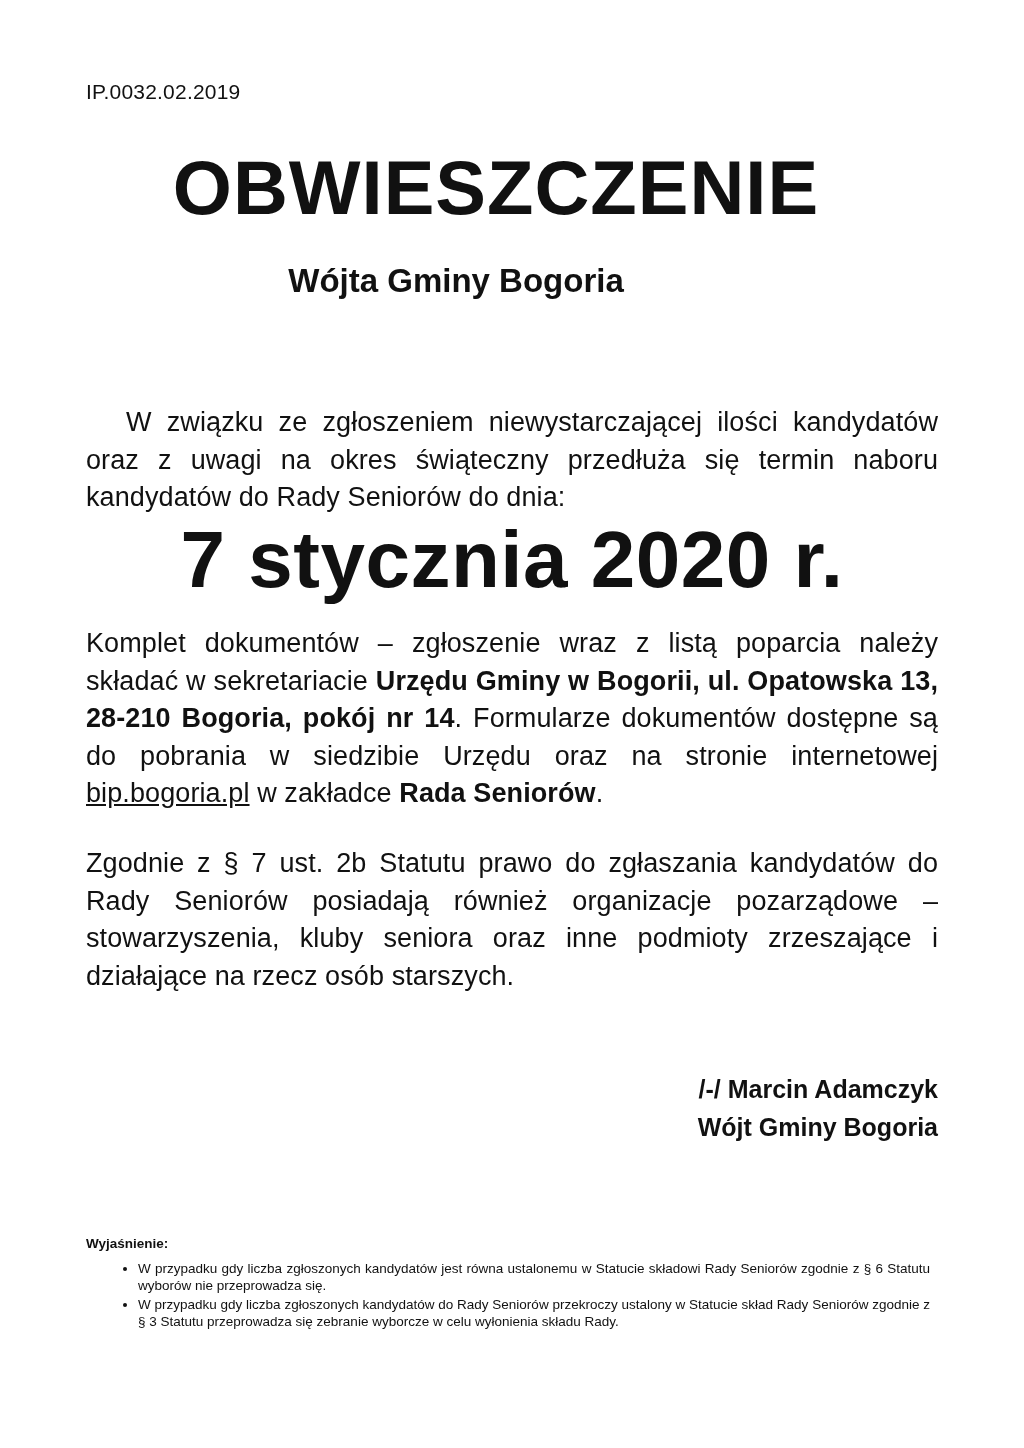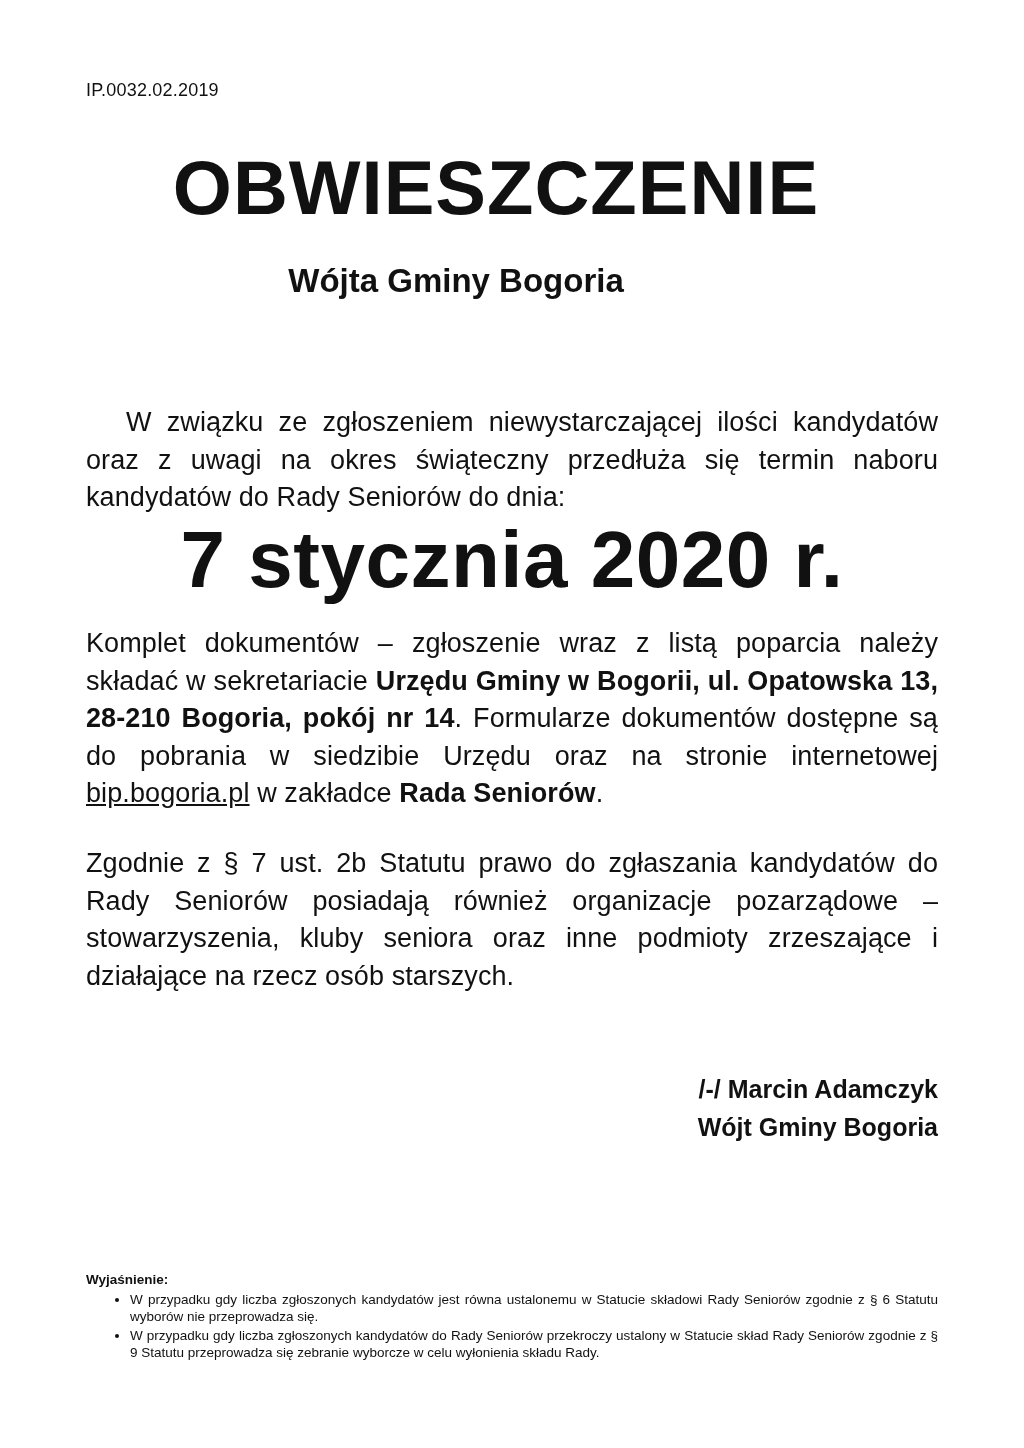--- a/index.html
+++ b/index.html
@@ -1,21 +1,21 @@
 <!DOCTYPE html>
 <html><head>
   <meta charset="utf-8">
   <style>
     html, body { margin: 0; padding: 0; background: #ffffff; }
     body {
       width: 1024px; height: 1448px; position: relative; overflow: hidden;
       color: #111111;
       font-family: "Liberation Sans", "DejaVu Sans", sans-serif;
     }
-    .ref { position: absolute; left: 86px; top: 80px; font-size: 18px; letter-spacing: 0.2px; }
+    .ref { position: absolute; left: 86px; top: 80px; font-size: 21px; letter-spacing: 0.2px; }
     .title {
       position: absolute; left: 0; width: 992px; top: 150px; text-align: center;
       font-size: 76px; font-weight: bold; letter-spacing: 1px; line-height: 1;
     }
     .subtitle {
       position: absolute; left: 0; width: 912px; top: 253px; text-align: center;
       font-size: 33px; font-weight: bold; line-height: 56px;
     }
     .para {
       position: absolute; left: 86px; width: 852px;
@@ -29,25 +29,25 @@
     }
     .p2 { top: 625px; }
     .p3 { top: 845px; }
     .b { font-weight: bold; }
     .u { text-decoration: underline; margin-top: 11px; }
     .sign {
       position: absolute; right: 86px; top: 1070px; text-align: right;
       font-size: 25px; font-weight: bold; line-height: 38px;
     }
     .notes {
-      position: absolute; left: 86px; top: 1271px; width: 852px;
+      position: absolute; left: 86px; top: 1235px; width: 852px;
       font-size: 13.5px; line-height: 17px;
     }
     .notes-head { font-weight: bold; margin-bottom: 3px; }
-    .notes ul { margin: 0; padding-left: 44px; }
+    .notes ul { margin: 8px; padding-left: 44px; }
     .notes li { text-align: justify; text-align-last: left; margin-bottom: 2px; }
   </style>
 </head>
 <body>
 
 <div class="ref">IP.0032.02.2019</div>
 
 <div class="title">OBWIESZCZENIE</div>
 
 <div class="subtitle">
@@ -64,15 +64,15 @@
 
 <div class="sign">
   <div>/-/ Marcin Adamczyk</div>
   <div>Wójt Gminy Bogoria</div>
 </div>
 
 <div class="notes">
   <div class="notes-head">Wyjaśnienie:</div>
   <ul>
     <li>W przypadku gdy liczba zgłoszonych kandydatów jest równa ustalonemu w Statucie składowi Rady Seniorów zgodnie z § 6 Statutu wyborów nie przeprowadza się.</li>
-    <li>W przypadku gdy liczba zgłoszonych kandydatów do Rady Seniorów przekroczy ustalony w Statucie skład Rady Seniorów zgodnie z § 9 Statutu przeprowadza się zebranie wyborcze w celu wyłonienia składu Rady.</li>
+    <li>W przypadku gdy liczba zgłoszonych kandydatów do Rady Seniorów przekroczy ustalony w Statucie skład Rady Seniorów zgodnie z § 3 Statutu przeprowadza się zebranie wyborcze w celu wyłonienia składu Rady.</li>
   </ul>
 </div>
 
 </body></html>

